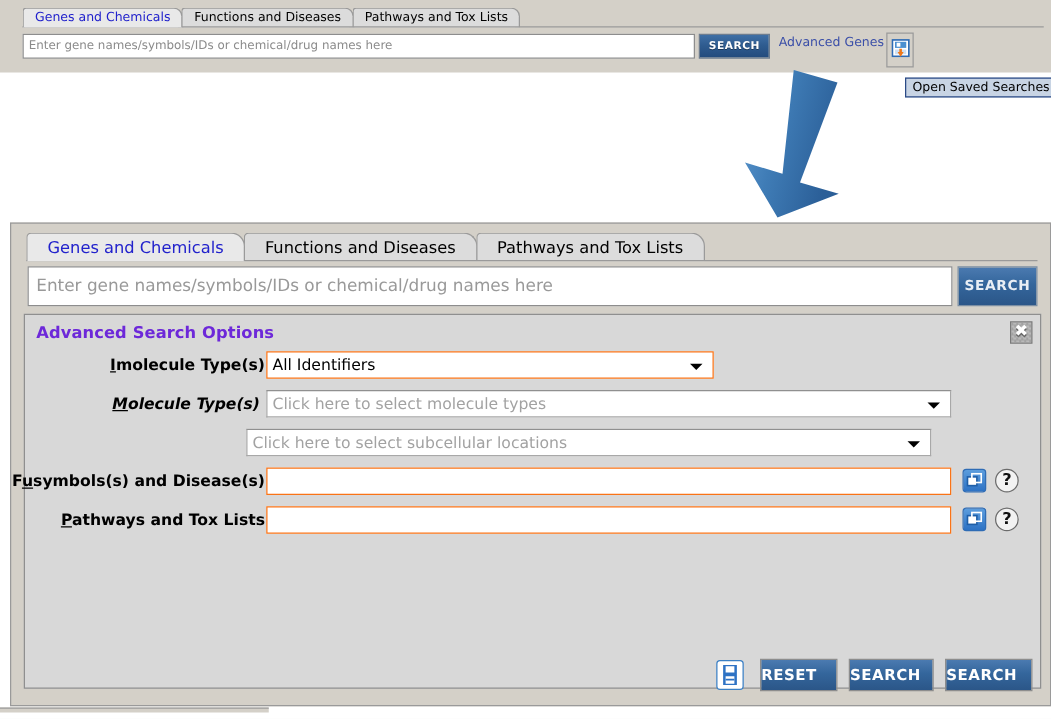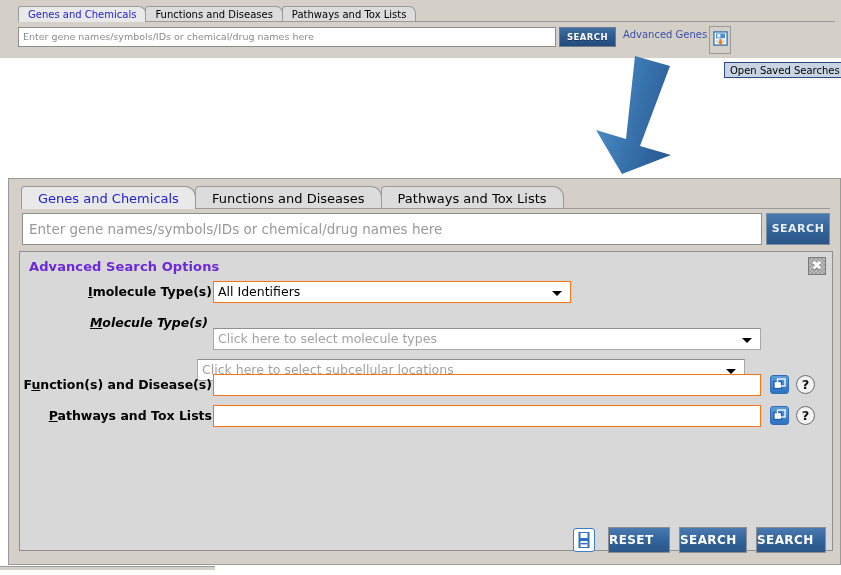--- a/index.html
+++ b/index.html
@@ -279,21 +279,21 @@
     background: #ffffff;
     border: 1px solid #f97316;
     box-sizing: border-box;
     font-size: 12.5px;
     line-height: 20px;
     padding-left: 4px;
     color: #000;
     white-space: nowrap;
     overflow: hidden;
   }
-  .fctl.ghost { color: #a2a2a2; margin-top: 16px; }
+  .fctl.ghost { color: #a2a2a2; }
   .fctl.flat  { border: 1px solid #a8a8a8; border-top-color:#909090; }
   .caret {
     position: absolute;
     right: 8px; top: 9px;
     width: 0; height: 0;
     border-left: 5px solid transparent;
     border-right: 5px solid transparent;
     border-top: 5px solid #000;
   }
 
@@ -453,21 +453,21 @@
       <span>Click here to select molecule types</span>
       <span class="caret"></span>
     </div>
 
     <div class="fctl flat ghost" style="left:177px; top:91px; width:548px;">
       <span>Click here to select subcellular locations</span>
       <span class="caret"></span>
     </div>
 
     <div class="frow" style="left:0; top:122px; width:192px;">
-      <div class="flabel"><span>F</span><u>u</u><span>nction(s) and Disease(s)</span></div>
+      <div class="flabel"><span>F</span><u>u</u><span>symbols(s) and Disease(s)</span></div>
     </div>
     <div class="fctl" style="left:193px; top:122px; width:548px;">
       <span></span>
     </div>
     <div class="sq-btn" style="left:750px; top:123px;">
       <svg width="17" height="17" viewBox="0 0 17 17">
         <rect x="3" y="5.5" width="7.5" height="7" fill="#ffffff" stroke="#1f5fa8" stroke-width="1.3"></rect>
         <rect x="6.5" y="3" width="7.5" height="7" fill="none" stroke="#ffffff" stroke-width="1.3"></rect>
       </svg>
     </div>

